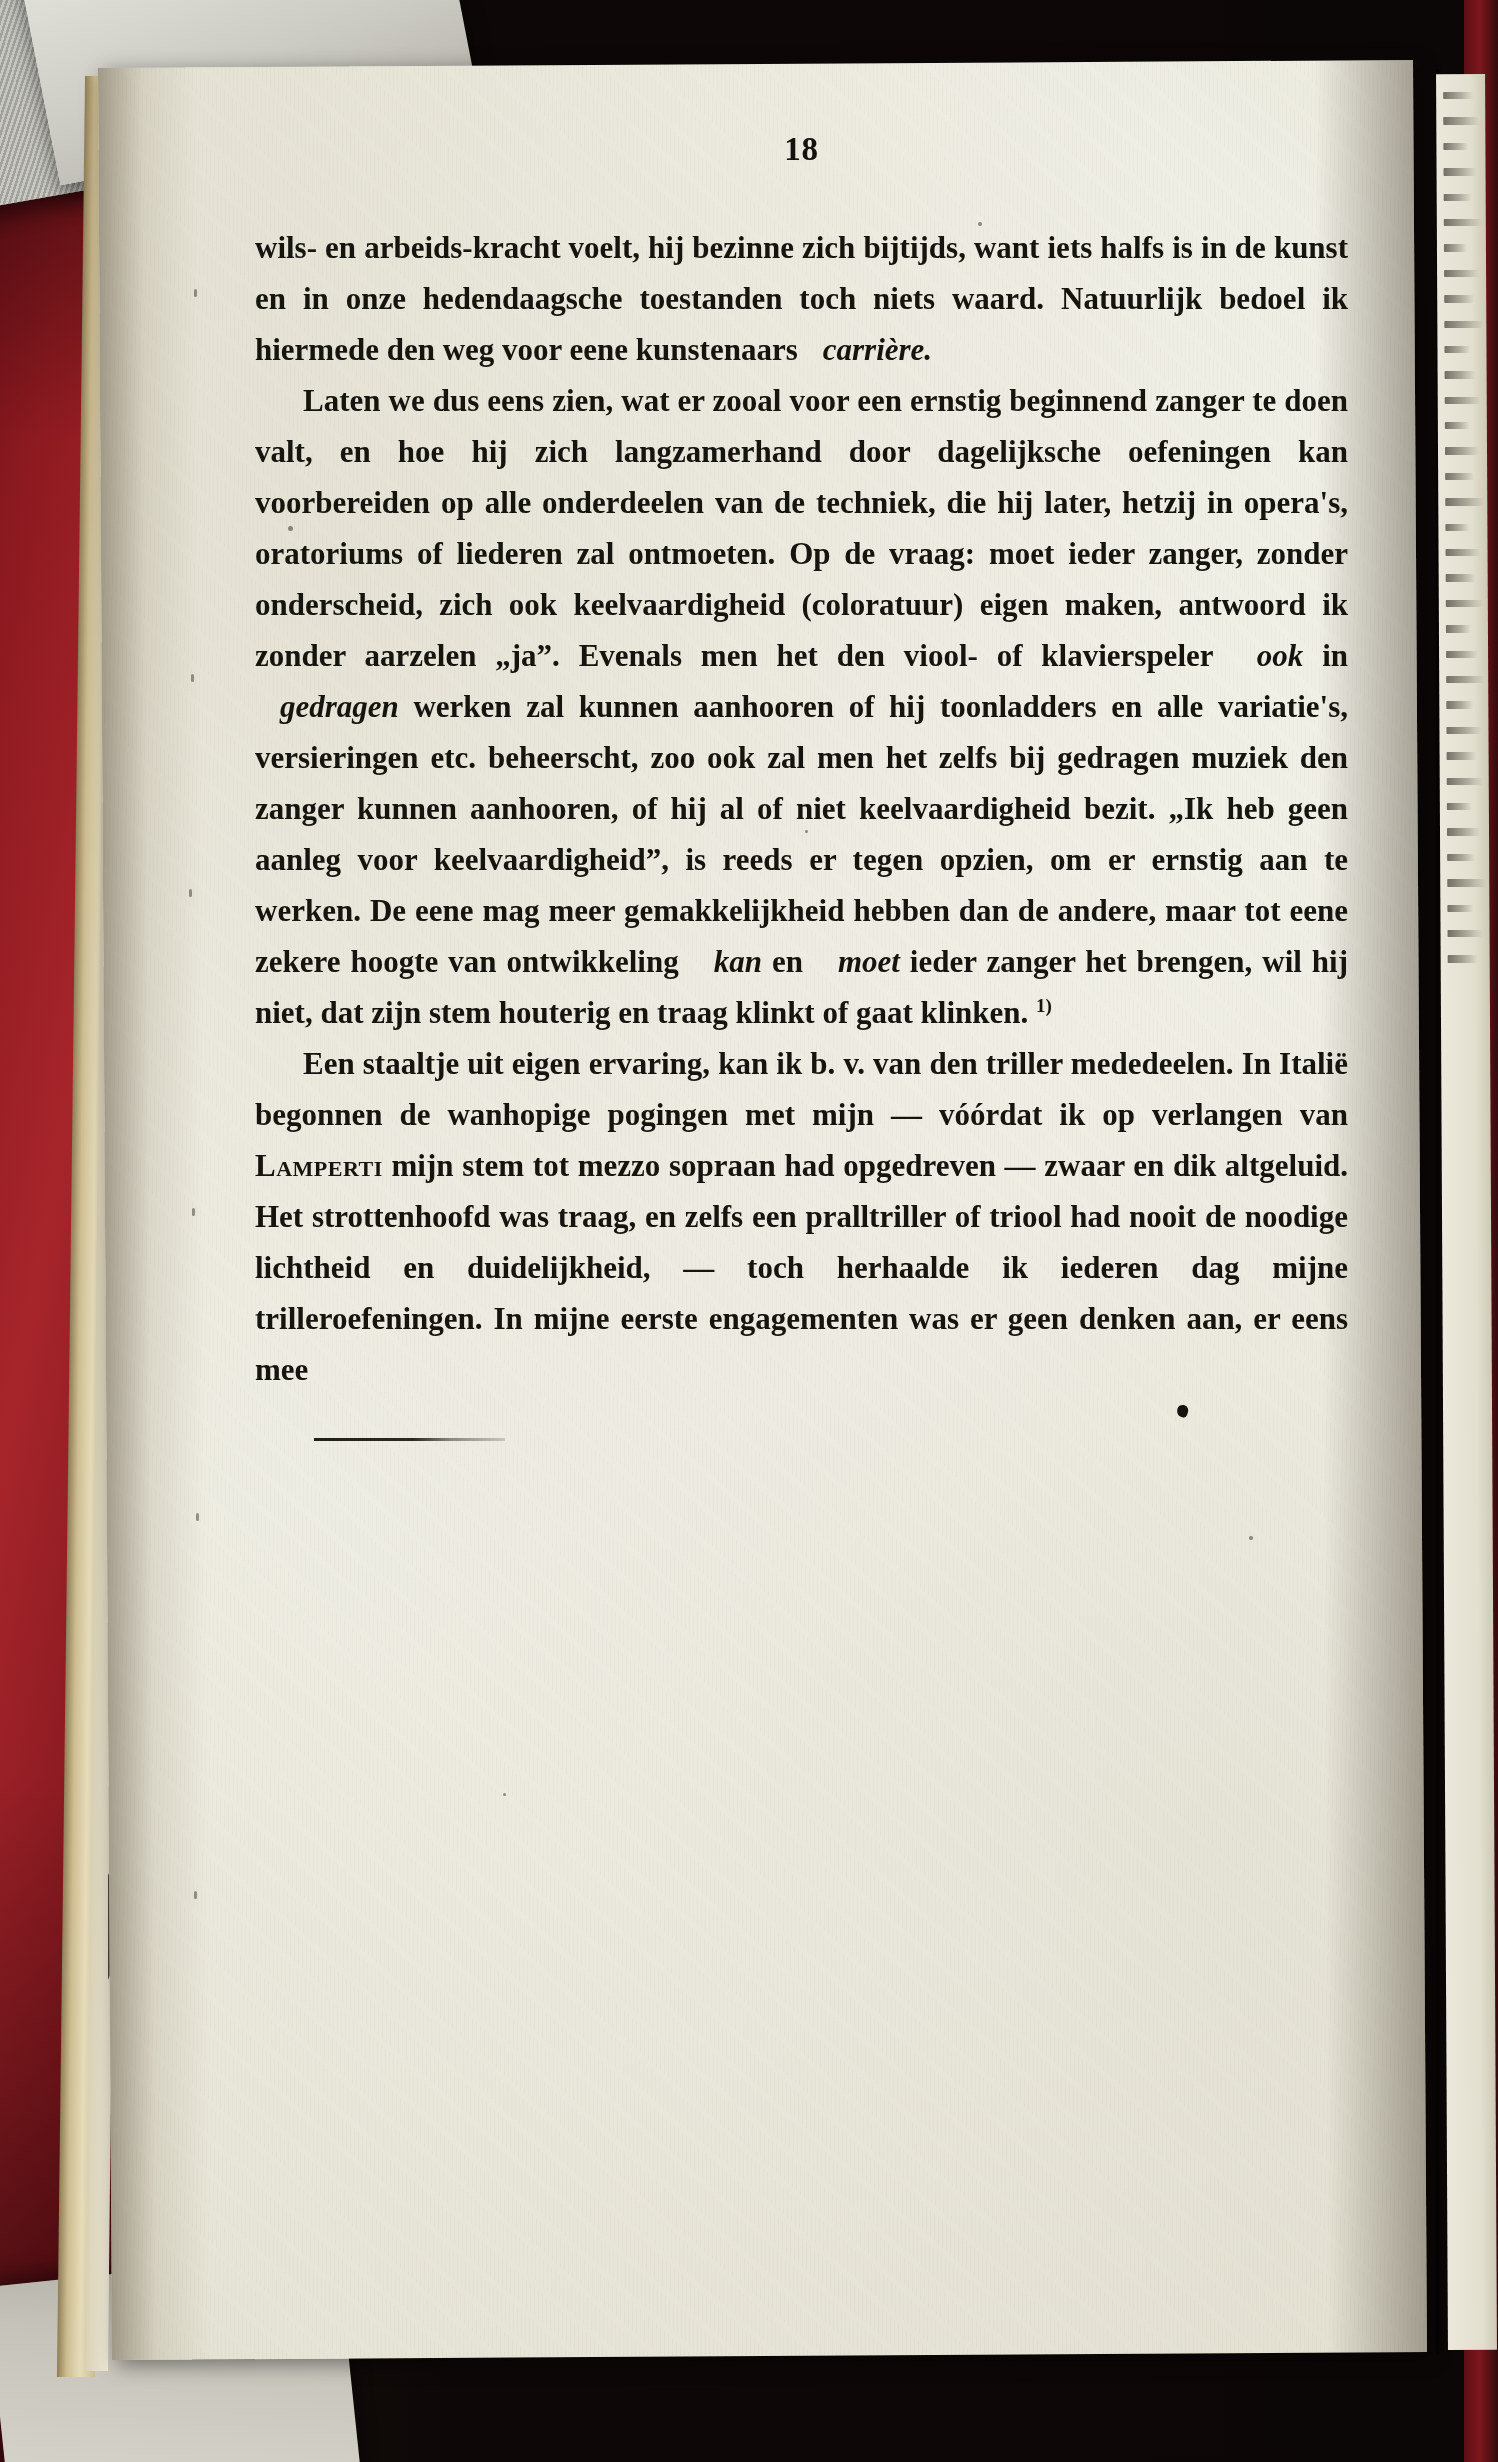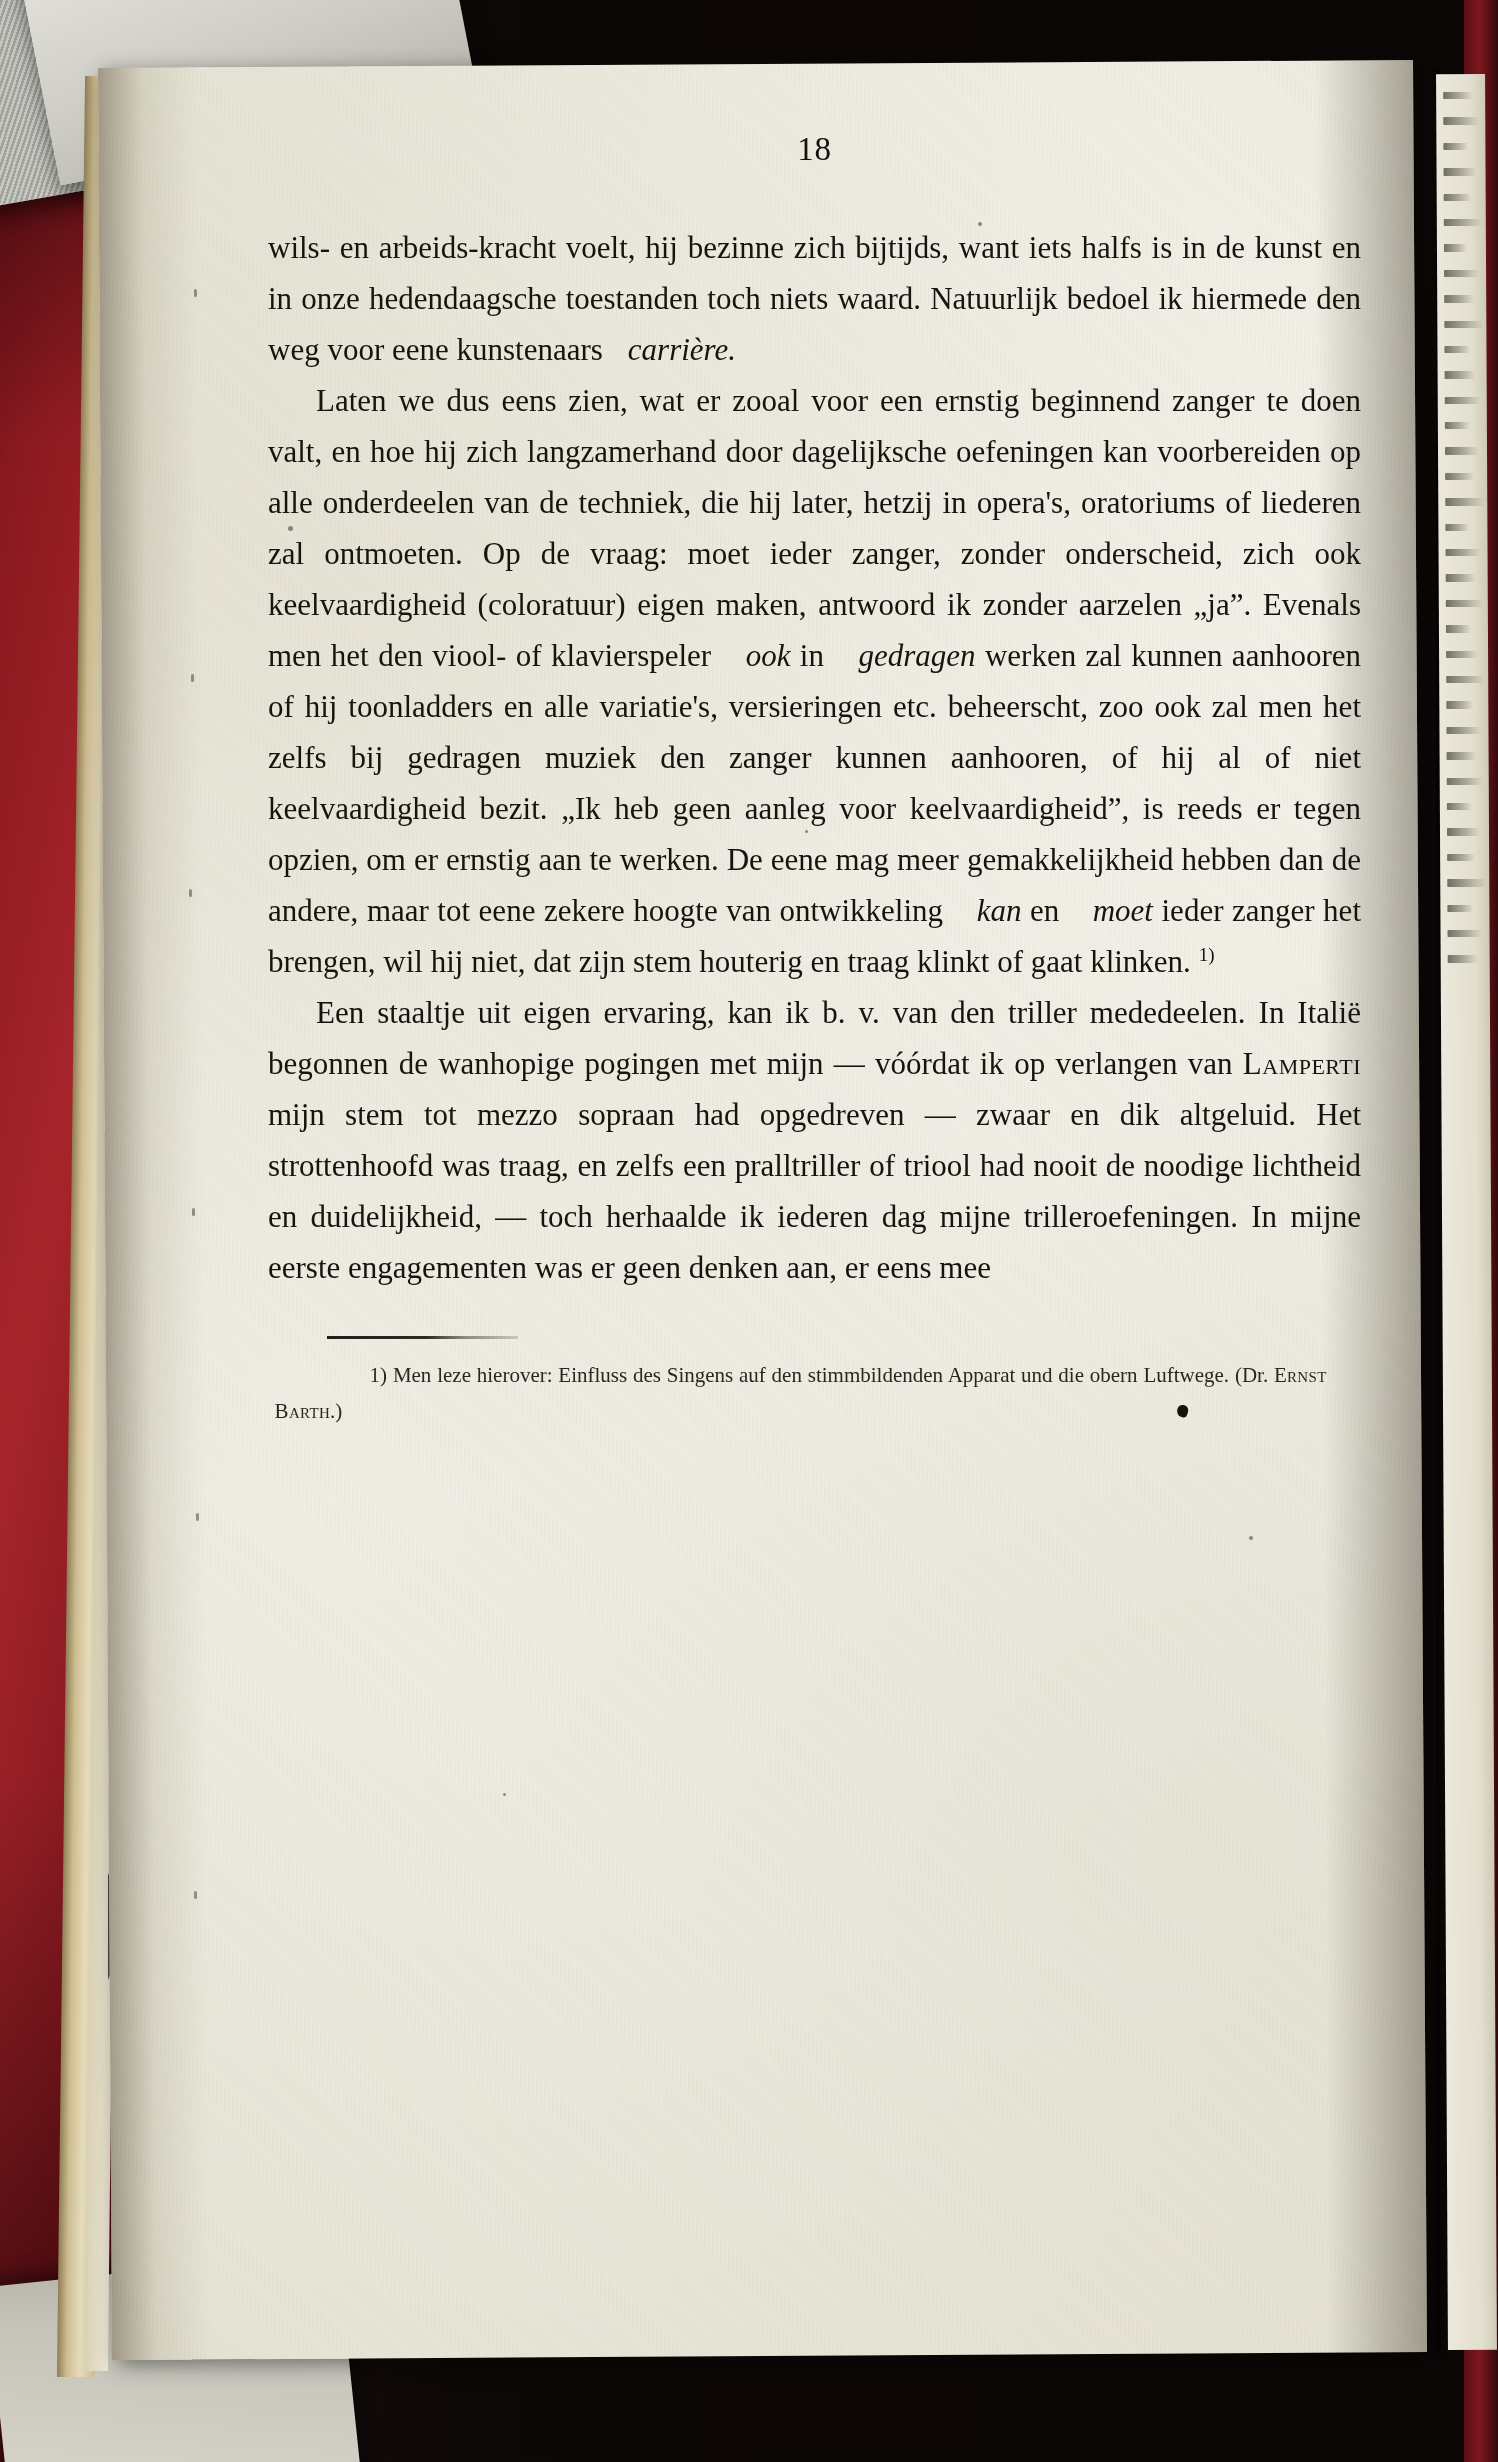--- a/index.html
+++ b/index.html
@@ -181,24 +181,25 @@
     left: 1436px;
     top: 69px;
     width: 5.8px;
     height: 2286px;
     background: linear-gradient(90deg, rgba(0,0,0,.65), rgba(0,0,0,.10));
   }
 
   
   .typeblock {
     position: absolute;
-    left: 268px;
+    left: 255px;
     top: 131px;
     width: 1093px;
     color: #17150f;
+    font-weight: bold;
   }
 
   .folio {
     text-align: center;
     font-size: 33px;
     letter-spacing: 0.8px;
     margin-bottom: 54px;
     color: #14120d;
   }
 
@@ -323,23 +324,20 @@
         <span>Laten we dus eens zien, wat er zooal voor een ernstig beginnend zanger te doen valt, en hoe hij zich langzamerhand door dagelijksche oefeningen kan voorbereiden op alle onderdeelen van de techniek, die hij later, hetzij in opera's, oratoriums of liederen zal ontmoeten. Op de vraag: moet ieder zanger, zonder onderscheid, zich ook keelvaardigheid (coloratuur) eigen maken, antwoord ik zonder aarzelen „ja”. Evenals men het den viool- of klavierspeler </span><span class="it">ook</span><span> in </span><span class="it">gedragen</span><span> werken zal kunnen aanhooren of hij toonladders en alle variatie's, versieringen etc. beheerscht, zoo ook zal men het zelfs bij gedragen muziek den zanger kunnen aanhooren, of hij al of niet keelvaardigheid bezit. „Ik heb geen aanleg voor keelvaardigheid”, is reeds er tegen opzien, om er ernstig aan te werken. De eene mag meer gemakkelijkheid hebben dan de andere, maar tot eene zekere hoogte van ontwikkeling </span><span class="it">kan</span><span> en </span><span class="it">moet</span><span> ieder zanger het brengen, wil hij niet, dat zijn stem houterig en traag klinkt of gaat klinken.</span> <sup class="fn">1)</sup>
       </p>
 
       <p class="indent">
         <span>Een staaltje uit eigen ervaring, kan ik b. v. van den triller mededeelen. In Italië begonnen de wanhopige pogingen met mijn — vóórdat ik op verlangen van </span><span class="sc">Lamperti</span><span> mijn stem tot mezzo sopraan had opgedreven — zwaar en dik altgeluid. Het strottenhoofd was traag, en zelfs een pralltriller of triool had nooit de noodige lichtheid en duidelijkheid, — toch herhaalde ik iederen dag mijne trilleroefeningen. In mijne eerste engagementen was er geen denken aan, er eens mee</span>
       </p>
     </div>
 
     <div class="footnote-rule"></div>
 
-    <div class="footnote">
-      <span class="fn-first">1)</span><span> Men leze hierover: Einfluss des Singens auf den stimmbildenden Apparat und die obern Luftwege. (Dr. </span><span class="sc">Ernst Barth</span><span>.)</span>
-    </div>
 
   </div>
 
   <div class="inkblot" style="left:1177px; top:1405px;"></div>
 
   <div class="next-page-fold"></div>
   <div class="next-page">
     <div class="ghost-line" style="width:30px;"></div>
     <div class="ghost-line" style="width:36px;"></div>
     <div class="ghost-line" style="width:25px;"></div>

